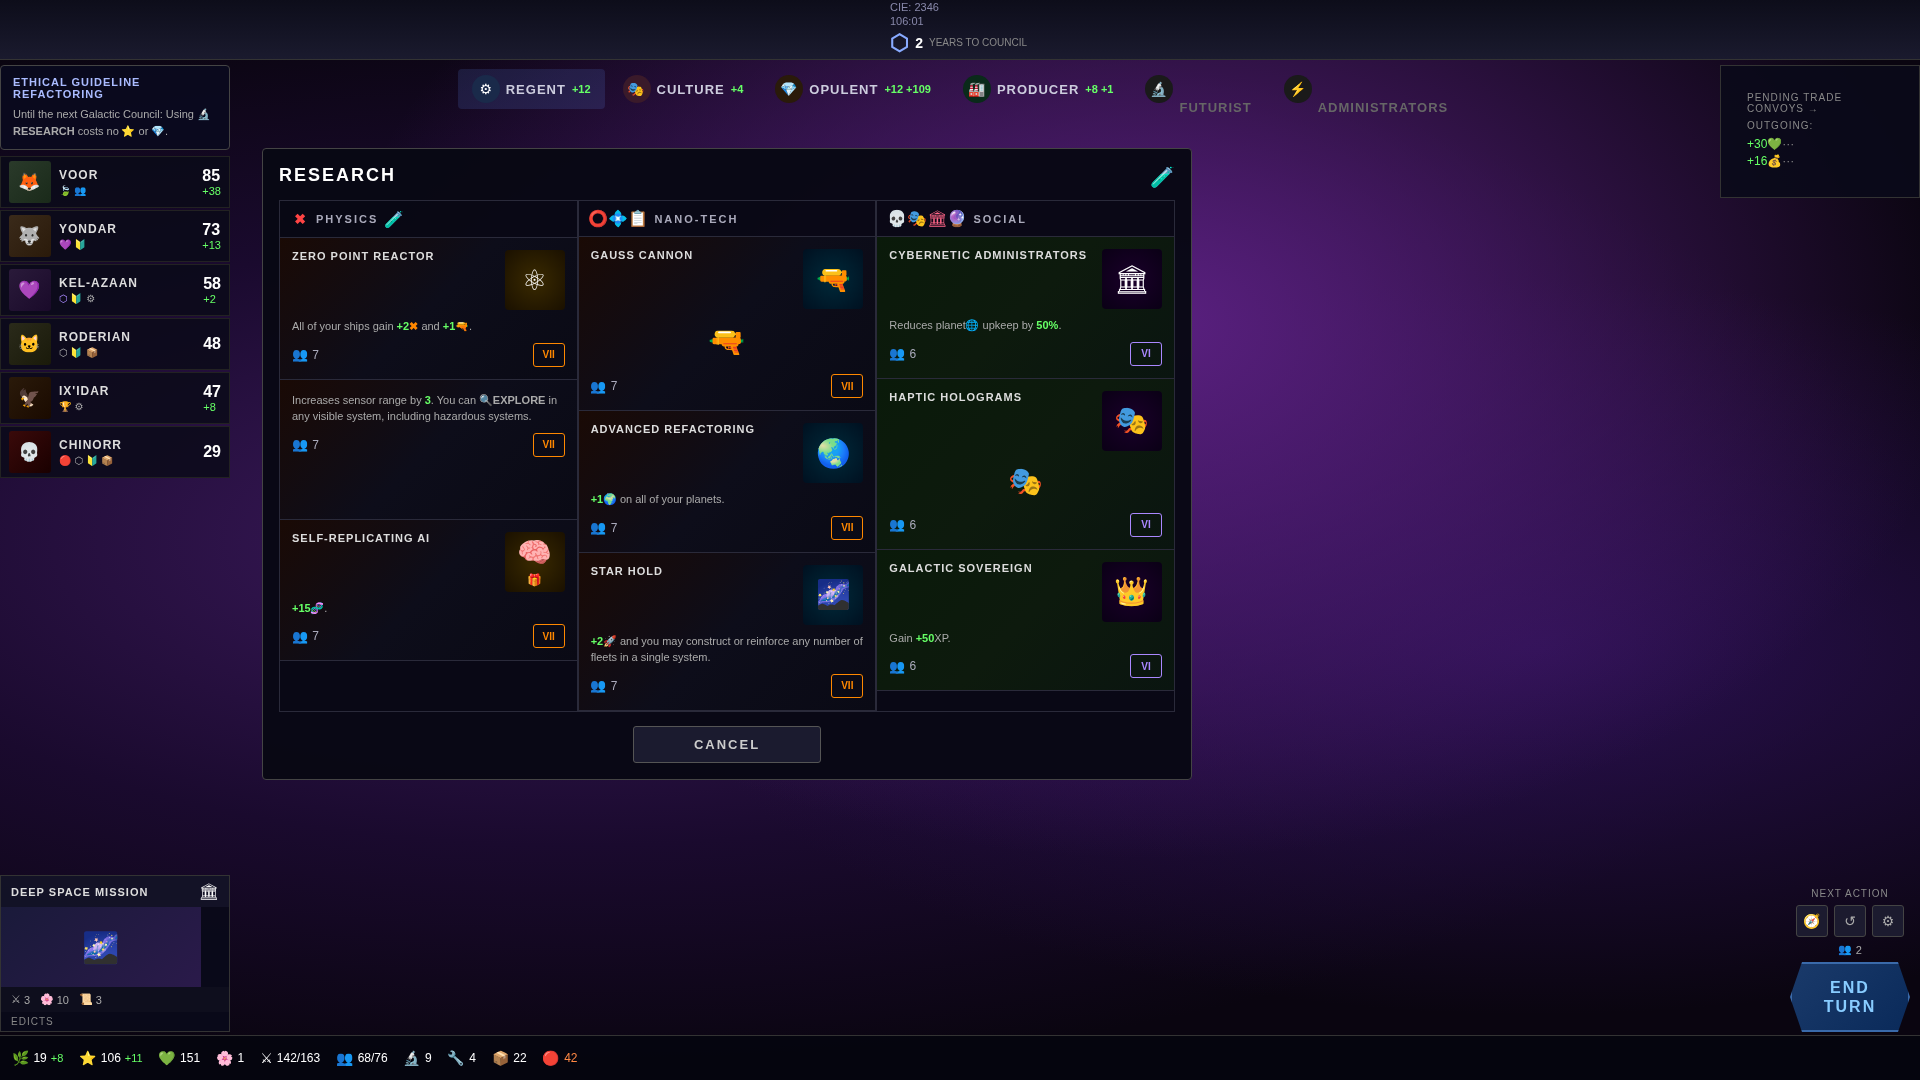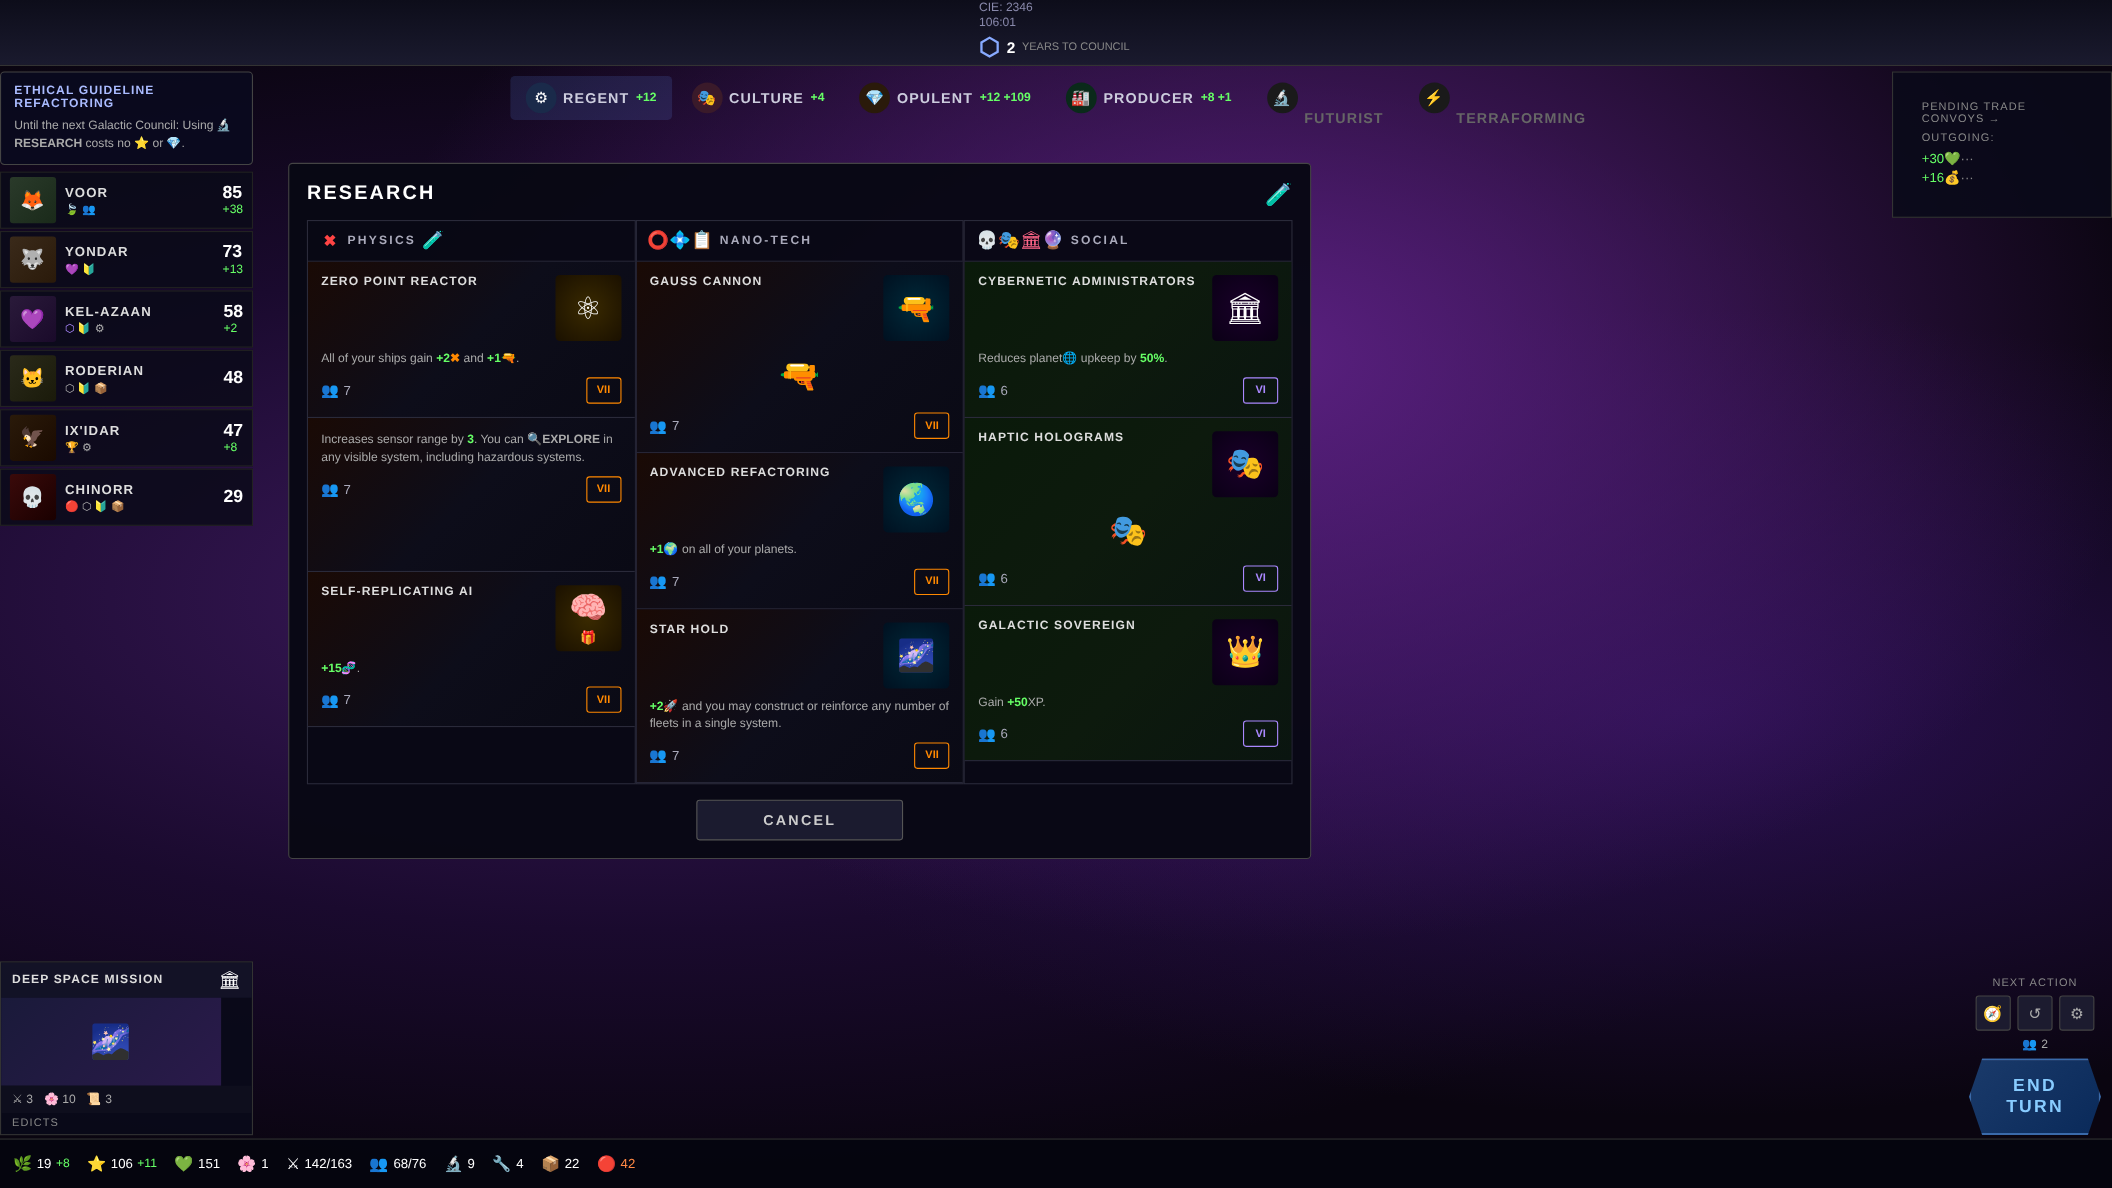--- a/index.html
+++ b/index.html
@@ -601,21 +601,21 @@
       <div class="nav-icon" style="background:#0a2a1a;">🏭</div>
       <span class="nav-label">PRODUCER</span>
       <span class="nav-bonus">+8 +1</span>
     </div>
     <div class="nav-item nav-item-inactive">
       <div class="nav-icon" style="background:#1a1a1a;">🔬</div>
       <span class="nav-label">FUTURIST</span>
     </div>
     <div class="nav-item nav-item-inactive">
       <div class="nav-icon" style="background:#1a1a1a;">⚡</div>
-      <span class="nav-label">TERRAFORMING</span>
+      <span class="nav-label">ADMINISTRATORS</span>
     </div>
   </div>
 </div>
 
 <div class="left-panel">
 
   <div class="tooltip-box">
     <div class="tooltip-title">ETHICAL GUIDELINE REFACTORING</div>
     <div class="tooltip-body">
       Until the next Galactic Council: Using 🔬<strong>RESEARCH</strong> costs no ⭐ or 💎.

